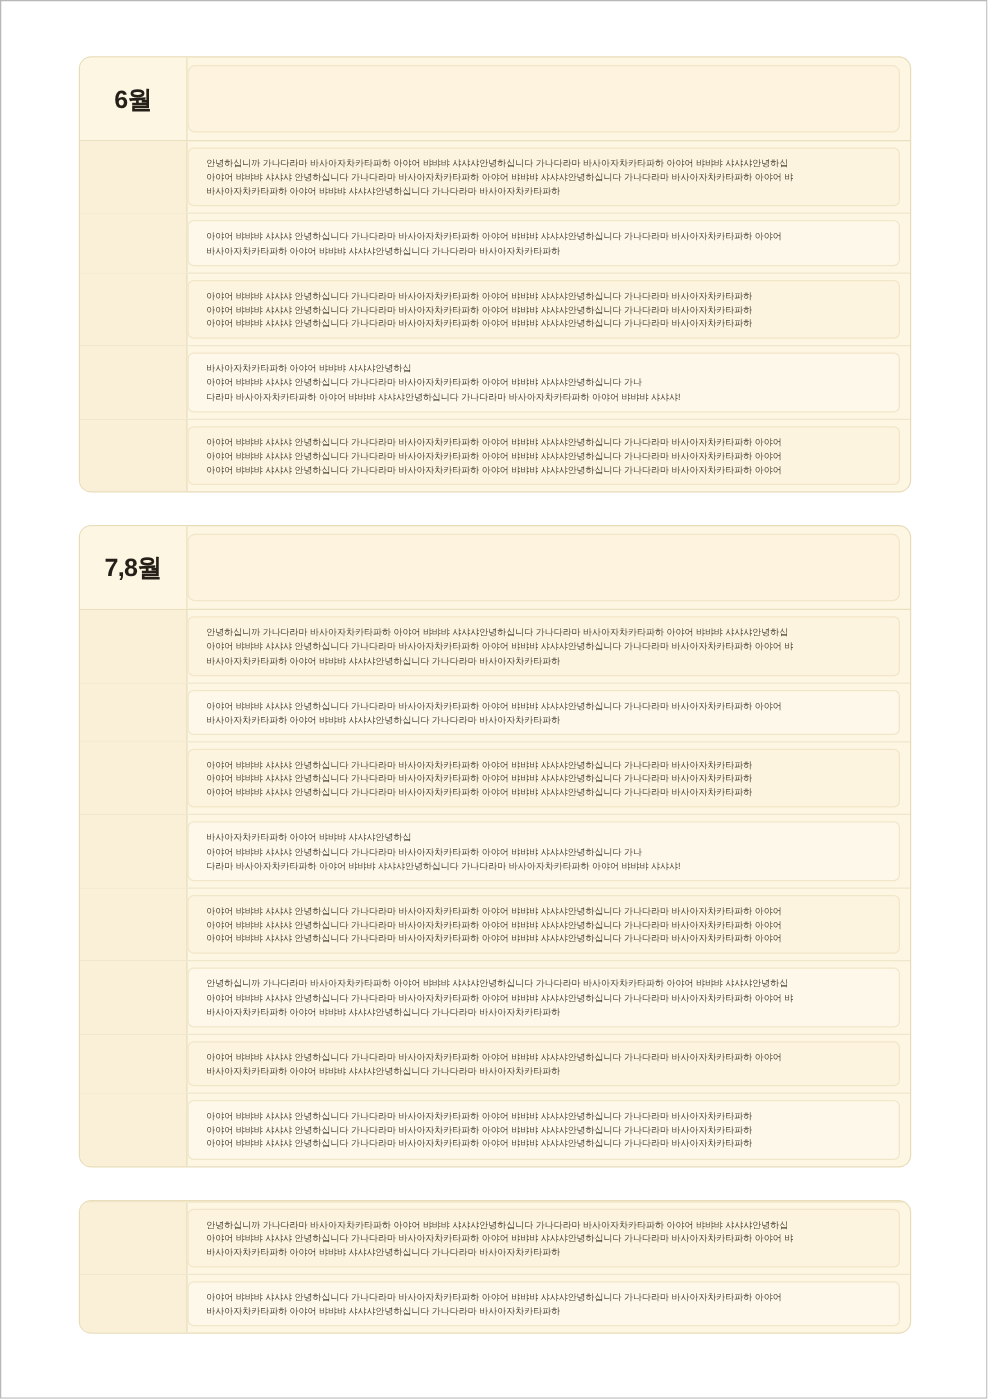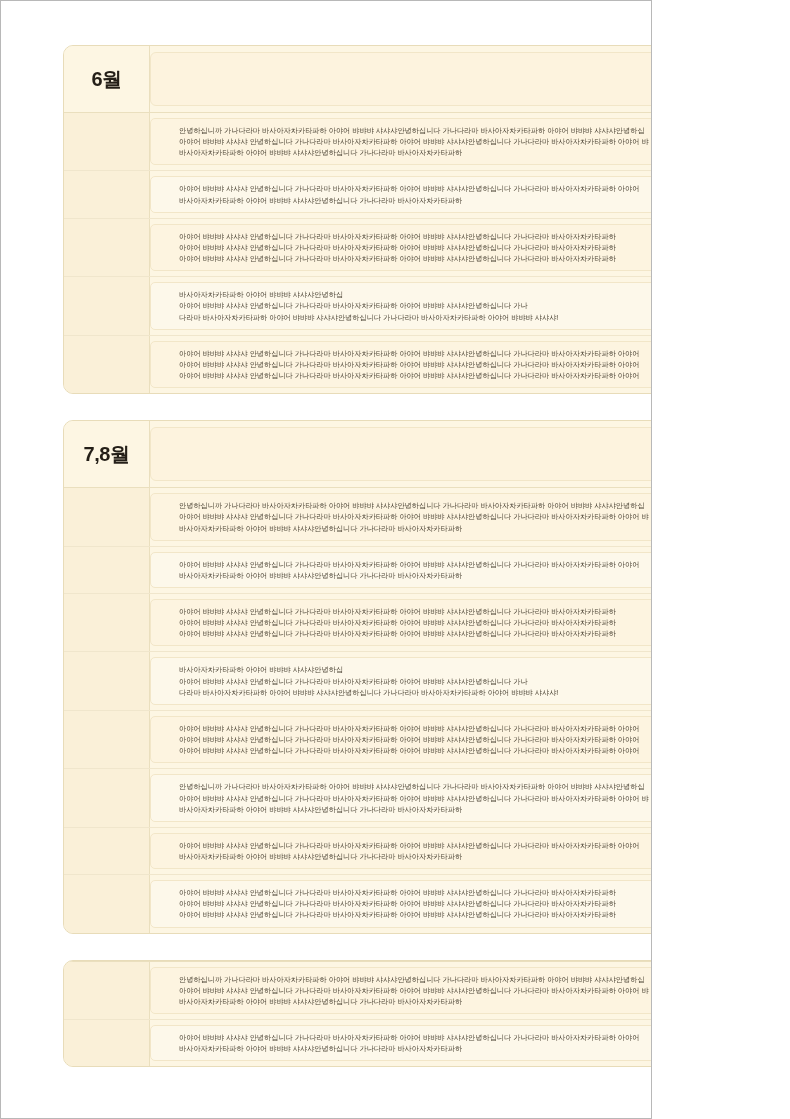--- a/index.html
+++ b/index.html
@@ -12,21 +12,21 @@
     height: 1119px;
     font-family: "Liberation Sans", sans-serif;
     color: #3a3226;
     position: relative;
     box-sizing: border-box;
   }
   .page {
     position: absolute;
     left: 0;
     top: 0;
-    width: 652px;
+    width: 790px;
     height: 1119px;
     background: #fff;
     border: 1px solid #b8b8b8;
     box-sizing: border-box;
     overflow: hidden;
   }
   .content {
     position: absolute;
     left: 62px;
     top: 44px;
@@ -89,21 +89,21 @@
     background: #faf0d8;
     border-right: 1px solid #eadfbe;
     box-sizing: border-box;
   }
   .row-body {
     flex: 1 1 auto;
     background: #fdf6e6;
     margin: 5px 8px 5px 0;
     border: 1px solid #f2e6c8;
     border-radius: 5px;
-    padding: 6px 10px 6px 28px;
+    padding: 6px 10px 6px 14px;
     box-sizing: border-box;
   }
   .row-body p {
     margin: 0;
     font-size: 7.2px;
     line-height: 1.55;
     color: #4a4233;
     white-space: nowrap;
     overflow: hidden;
   }

